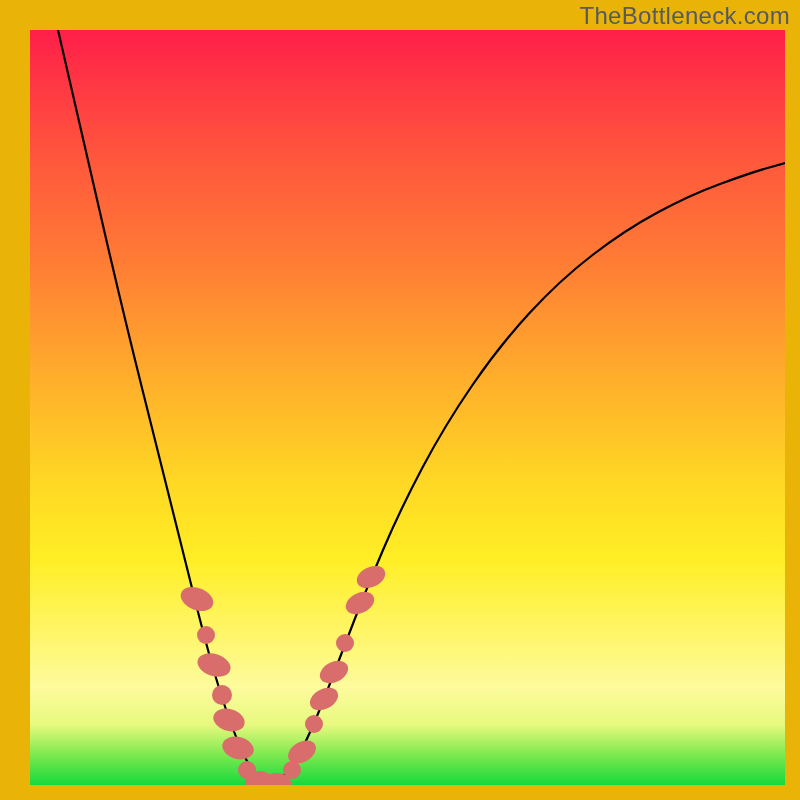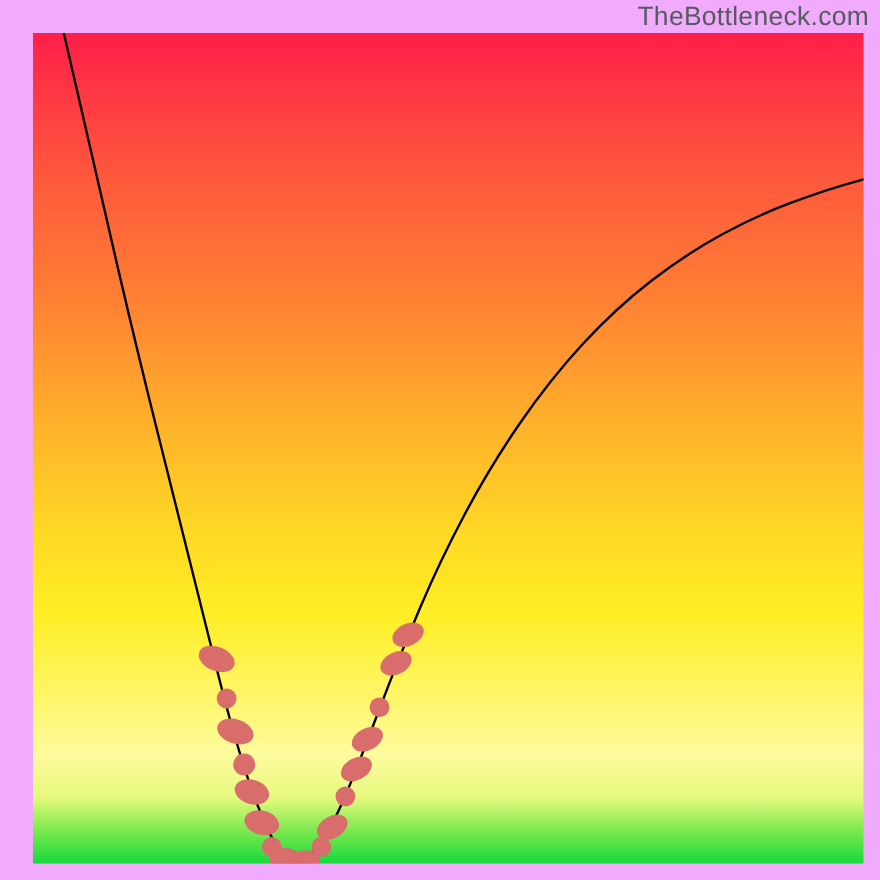--- a/index.html
+++ b/index.html
@@ -10,21 +10,21 @@
     overflow: hidden;
     background: #000;
     font-family: Arial, Helvetica, sans-serif;
   }
   .frame {
     position: absolute;
     left: 0;
     top: 0;
     width: 800px;
     height: 800px;
-    background: #f0abfc;
+    background: #eab308;
   }
   .plot-area {
     position: absolute;
     left: 30px;
     top: 30px;
     width: 755px;
     height: 755px;
     
     background: linear-gradient(
       to bottom,

